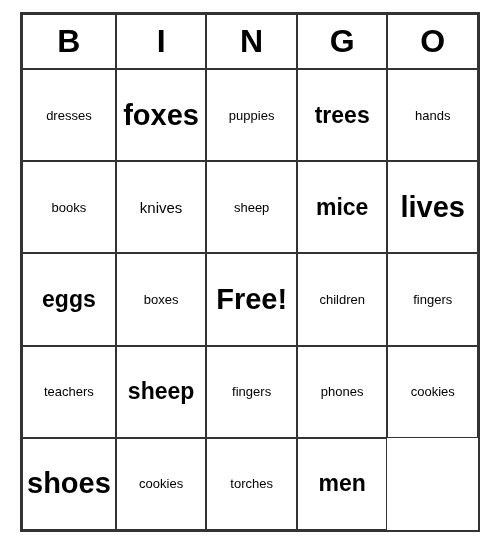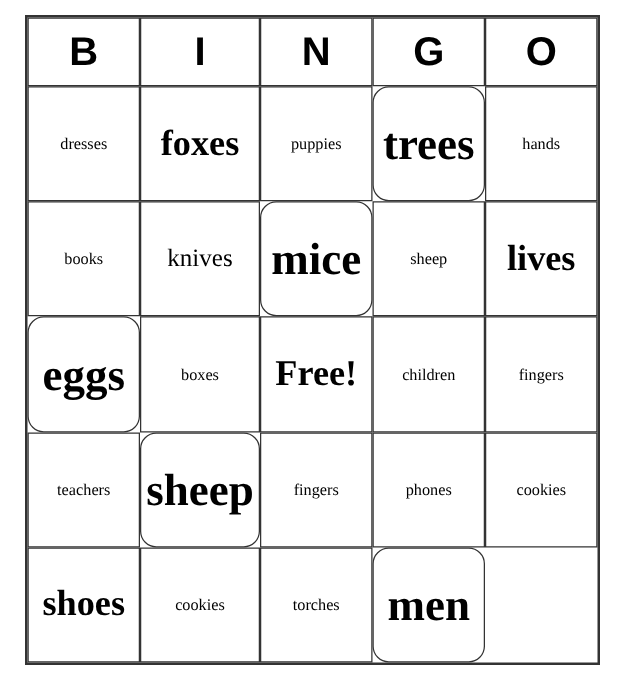--- a/index.html
+++ b/index.html
@@ -37,61 +37,59 @@
       padding: 6px;
       height: 55px;
     }
 
     .bingo-cell {
       border: 1.5px solid #333;
       display: flex;
       align-items: center;
       justify-content: center;
       padding: 4px;
-      font-family: Liberation Serif, serif;
     }
 
     .size-small {
       font-size: 13px;
     }
 
     .size-medium {
-      font-size: 20px;
+      font-size: 15px;
     }
 
     .size-large {
       font-size: 29px;
       font-weight: bold;
     }
 
     .size-xlarge {
-      font-size: 36px;
+      font-size: 23px;
       font-weight: bold;
-      border-radius: 13px;
     }
   </style>
 </head>
 <body>
 
 <div class="bingo-card">
 
 <div class="header-cell">B</div>
     <div class="header-cell">I</div>
     <div class="header-cell">N</div>
     <div class="header-cell">G</div>
     <div class="header-cell">O</div>
     <div class="bingo-cell size-small">dresses</div>
     <div class="bingo-cell size-large">foxes</div>
     <div class="bingo-cell size-small">puppies</div>
     <div class="bingo-cell size-xlarge">trees</div>
     <div class="bingo-cell size-small">hands</div>
     <div class="bingo-cell size-small">books</div>
     <div class="bingo-cell size-medium">knives</div>
+    <div class="bingo-cell size-small">sheep</div>
     <div class="bingo-cell size-xlarge">mice</div>
-    <div class="bingo-cell size-small">sheep</div>
     <div class="bingo-cell size-large">lives</div>
     <div class="bingo-cell size-xlarge">eggs</div>
     <div class="bingo-cell size-small">boxes</div>
     <div class="bingo-cell size-large">Free!</div>
     <div class="bingo-cell size-small">children</div>
     <div class="bingo-cell size-small">fingers</div>
     <div class="bingo-cell size-small">teachers</div>
     <div class="bingo-cell size-xlarge">sheep</div>
     <div class="bingo-cell size-small">fingers</div>
     <div class="bingo-cell size-small">phones</div>

